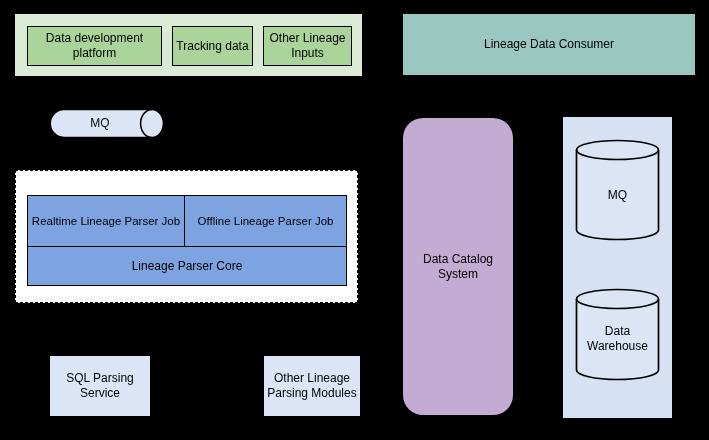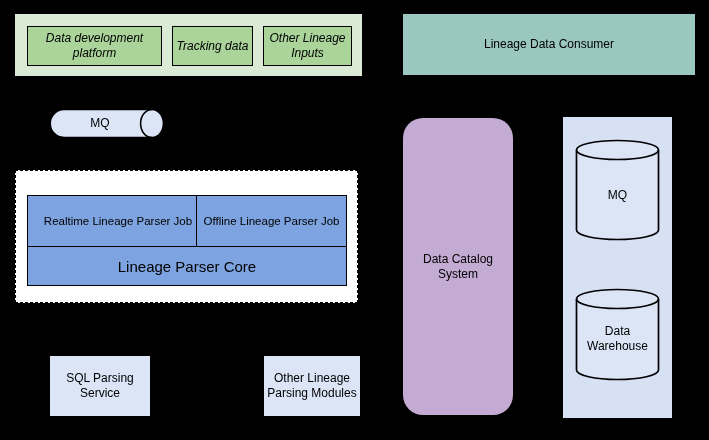--- a/index.html
+++ b/index.html
@@ -30,21 +30,20 @@
   .center{
     display:flex;align-items:center;justify-content:center;
     text-align:center;
   }
   .lbl{font-size:12px;line-height:15px;color:var(--text);}
 
   
   .sources-panel{
     left:15px;top:14px;width:347px;height:62px;
     background:var(--panel-green);
-    font-style:italic;
   }
   .green-node{
     position:absolute;top:12px;height:40px;
     background:var(--node-green);
     border:1.3px solid var(--stroke);
   }
   .gn1{left:12px;width:135px;}
   .gn2{left:157px;width:81px;}
   .gn3{left:248px;width:89px;}
 
@@ -67,31 +66,31 @@
     left:15px;top:170px;width:343px;height:133px;
     background:#ffffff;
     border:1.5px dashed var(--stroke);
   }
   .parser-table{
     position:absolute;left:11px;top:24px;width:320px;height:91px;
     border:1.4px solid var(--stroke);
     background:var(--blue);
     display:flex;flex-direction:column;
   }
-  .parser-row-top{display:flex;height:50px;padding-left:12px;}
+  .parser-row-top{display:flex;height:50px;}
   .parser-cell{
     display:flex;align-items:center;justify-content:center;
     font-size:11.5px;white-space:nowrap;
   }
   .cell-left{width:157px;border-right:1.4px solid var(--stroke);}
   .cell-right{flex:1;}
   .parser-row-bottom{
     flex:1;border-top:1.4px solid var(--stroke);
     display:flex;align-items:center;justify-content:center;
-    font-size:15px;
+    font-size:12px;
   }
 
   
   .catalog{
     left:403px;top:118px;width:110px;height:297px;
     background:var(--purple);
     border-radius:20px;
   }
 
   

